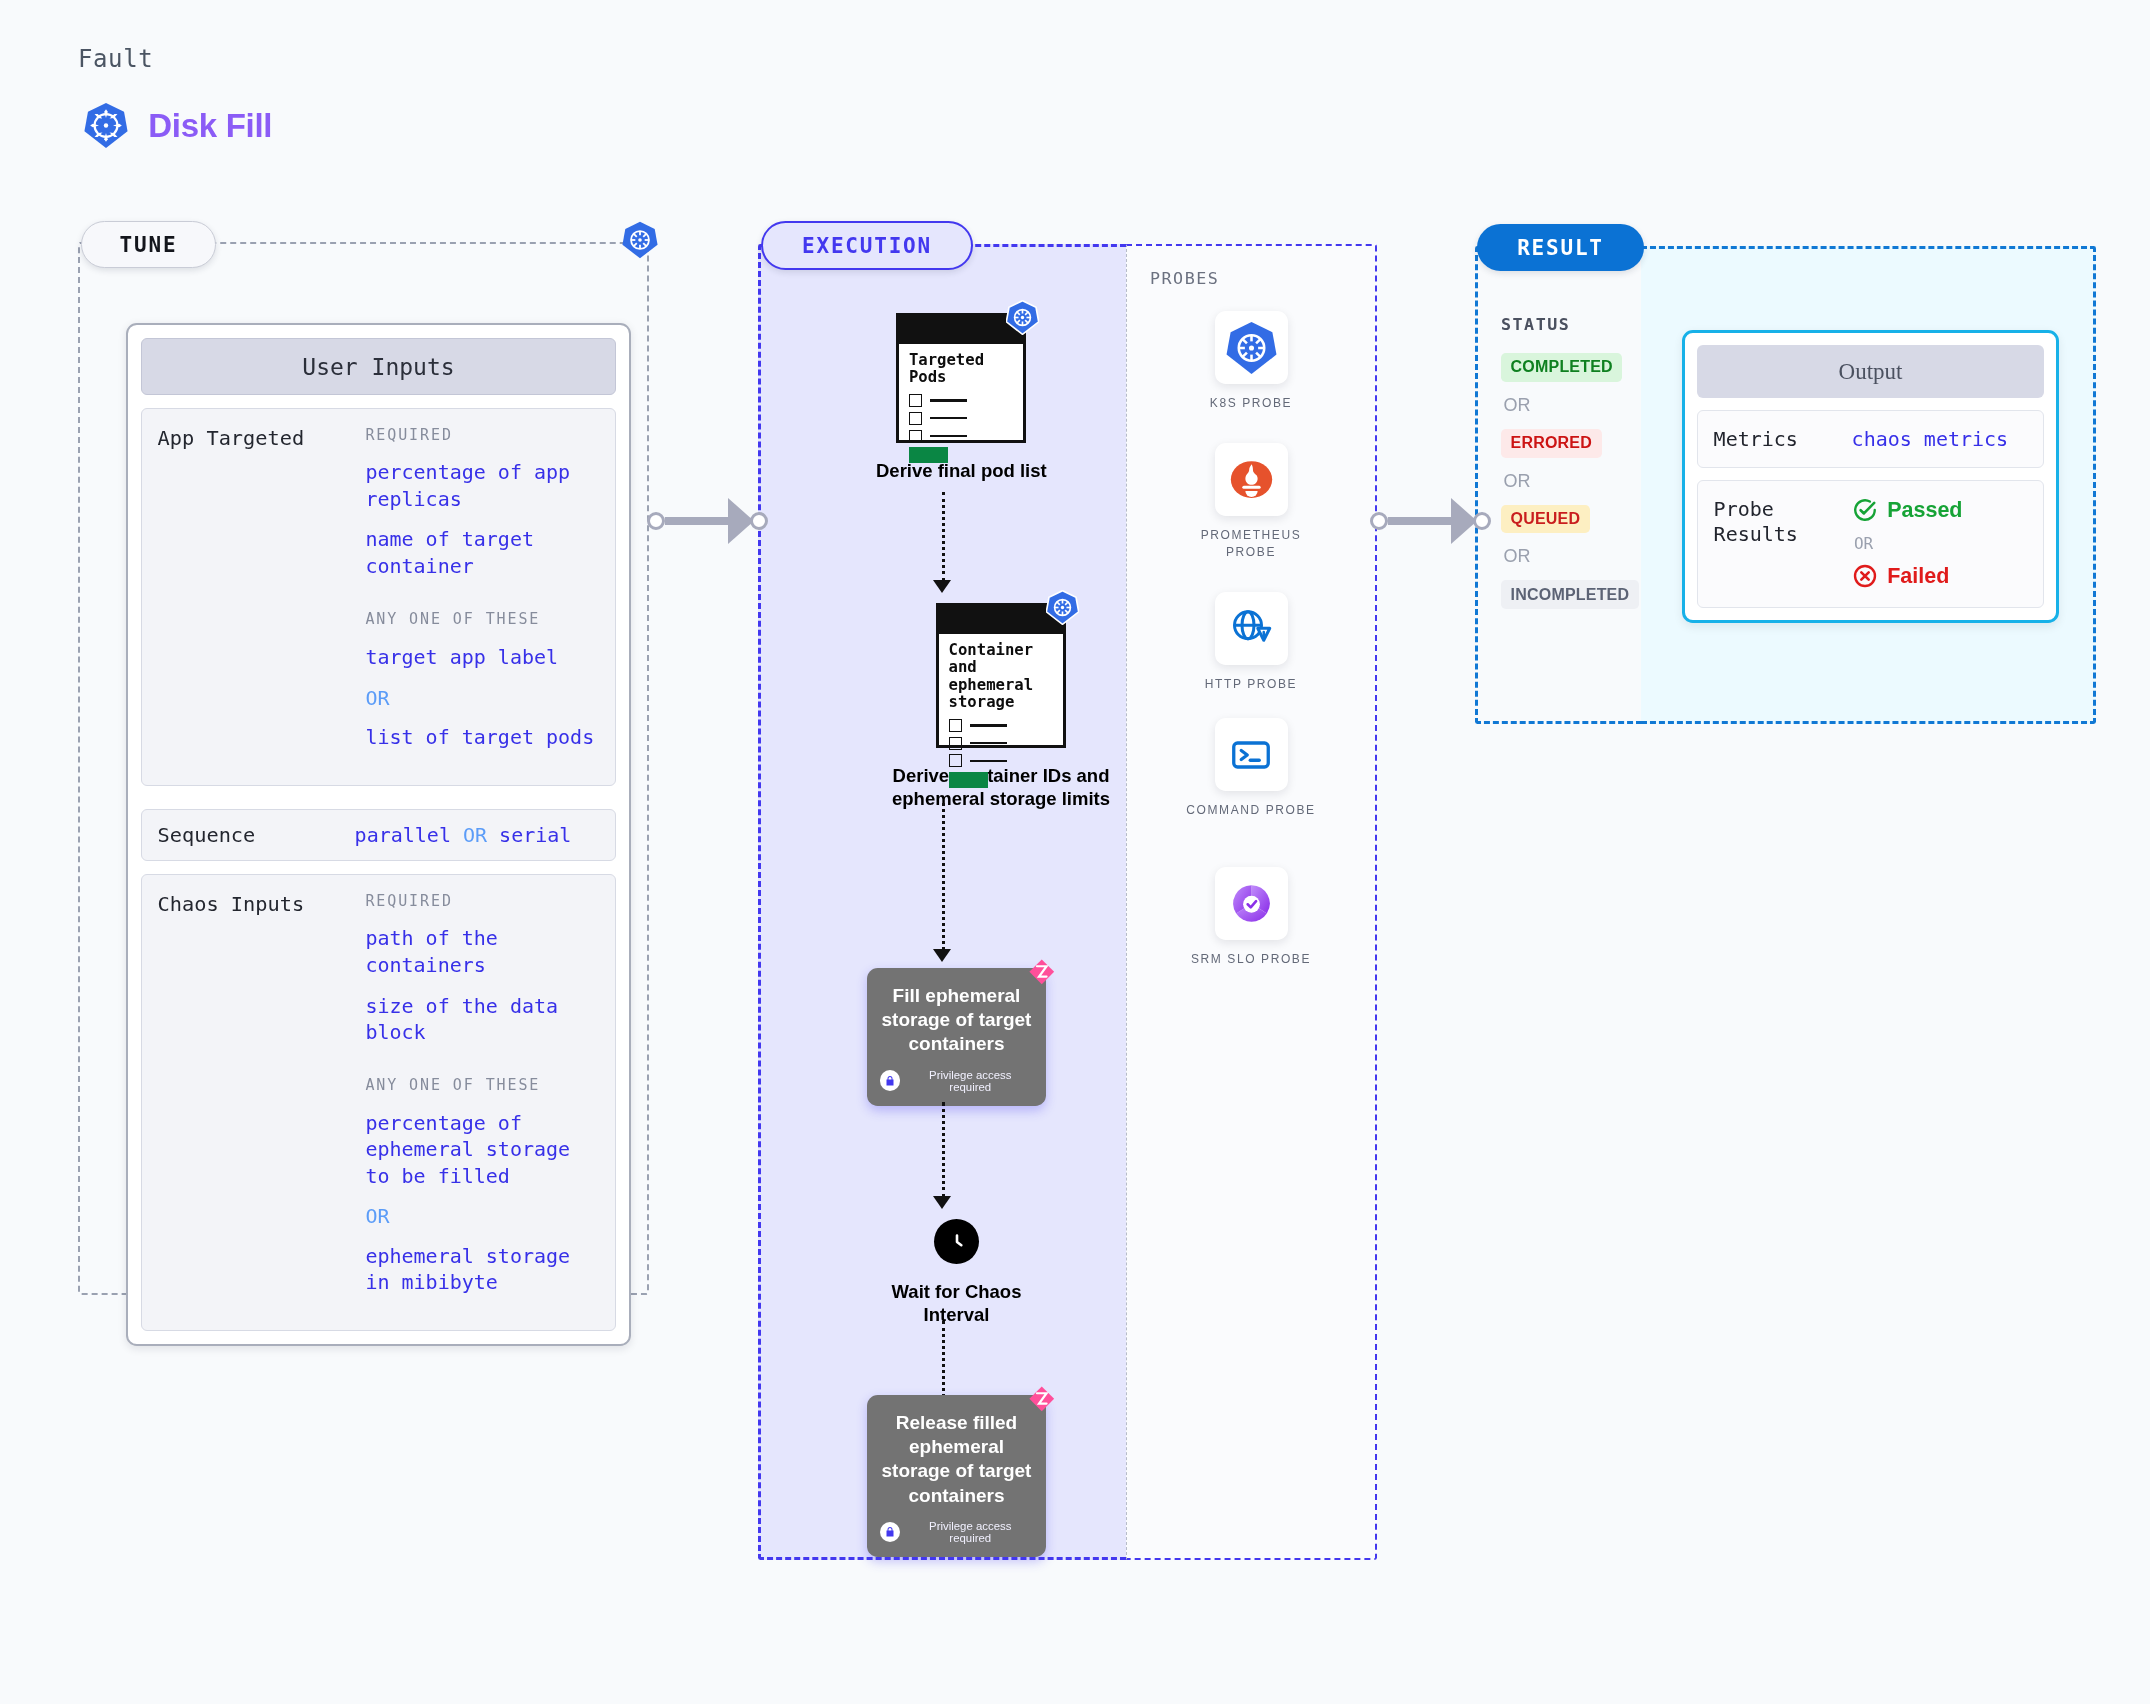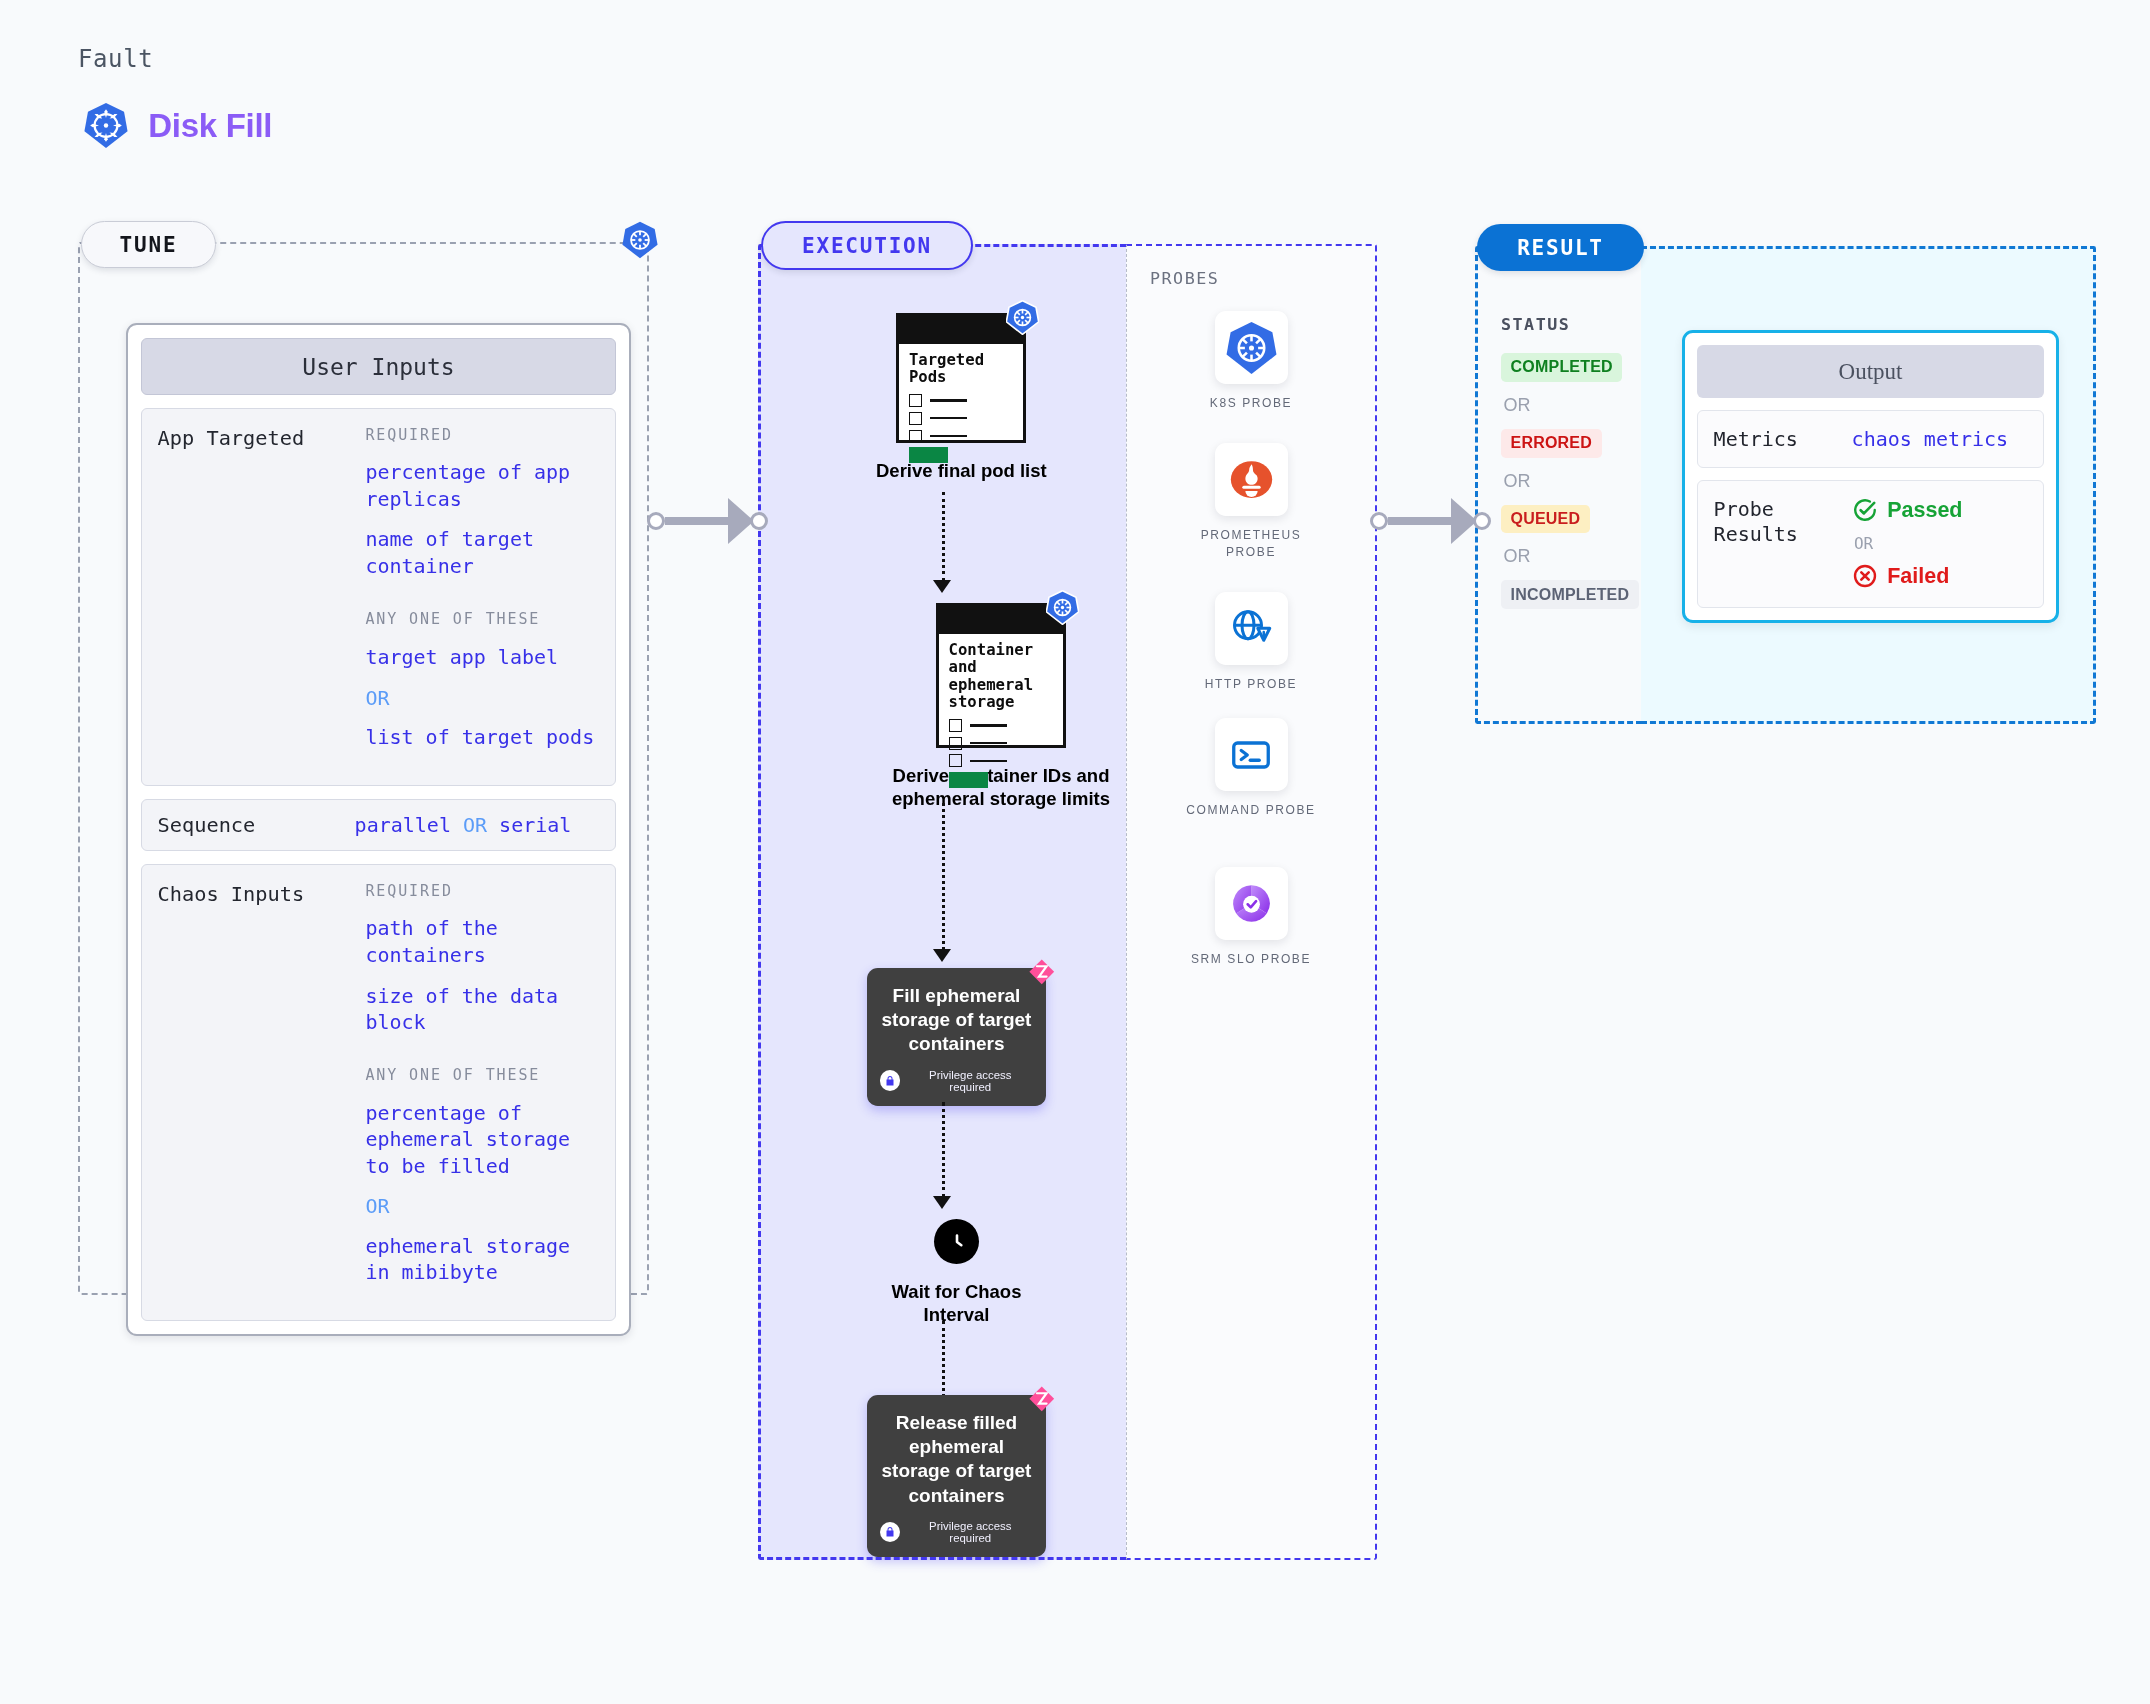--- a/index.html
+++ b/index.html
@@ -89,21 +89,21 @@
     font-family: "DejaVu Sans Mono", monospace; font-size: 15px; letter-spacing: 1.9px;
     color: #868c9c; margin-bottom: 15.6px;
   }
   .req-tag.spaced { margin-top: 31px; }
   .inp {
     font-family: "DejaVu Sans Mono", monospace; font-size: 20px; color: #3730e8;
     line-height: 1.32; margin-bottom: 14.4px;
   }
   .inp.or { color: #5b9cf8; margin-bottom: 13px; }
   .seq-row {
-    margin-top: 13px; background: #f3f4f8; border: 1.2px solid #d7dae4;
+    margin-top: 23px; background: #f3f4f8; border: 1.2px solid #d7dae4;
     border-radius: 6px; padding: 13px 15.6px; display: flex; align-items: flex-end;
   }
   .seq-label { font-family: "DejaVu Sans Mono", monospace; font-size: 20.3px; color: #23262f;
     width: 197px; flex: 0 0 197px; }
   .seq-val { font-family: "DejaVu Sans Mono", monospace; font-size: 20px; color: #3730e8; }
   .seq-val .or { color: #5b9cf8; }
 
   
   .k8s-boundary { position: absolute; left: 622px; top: 221px; z-index: 12; }
 
@@ -144,21 +144,21 @@
   }
 
   .vline { position: absolute; width: 0; border-left: 3px dotted #111; }
   .varrow {
     position: absolute; width: 0; height: 0;
     border-left: 9px solid transparent; border-right: 9px solid transparent;
     border-top: 13px solid #111;
   }
 
   .action-box {
-    position: relative; width: 179px; background: #404040;
+    position: relative; width: 179px; background: #737373;
     border-radius: 10.8px; padding: 15.6px 13px 13px 13px; text-align: center;
     box-shadow: 0 4.8px 10.8px rgba(67,56,239,.28);
   }
   .action-title { color: #fff; font-size: 19px; font-weight: 700; line-height: 1.28; }
   .action-priv {
     margin-top: 12px; display: flex; align-items: center; justify-content: center; gap: 7.2px;
     color: #f2f1ff; font-size: 11.4px;
   }
   .lock-badge {
     width: 20.3px; height: 20.3px; border-radius: 50%; background: #fff;

